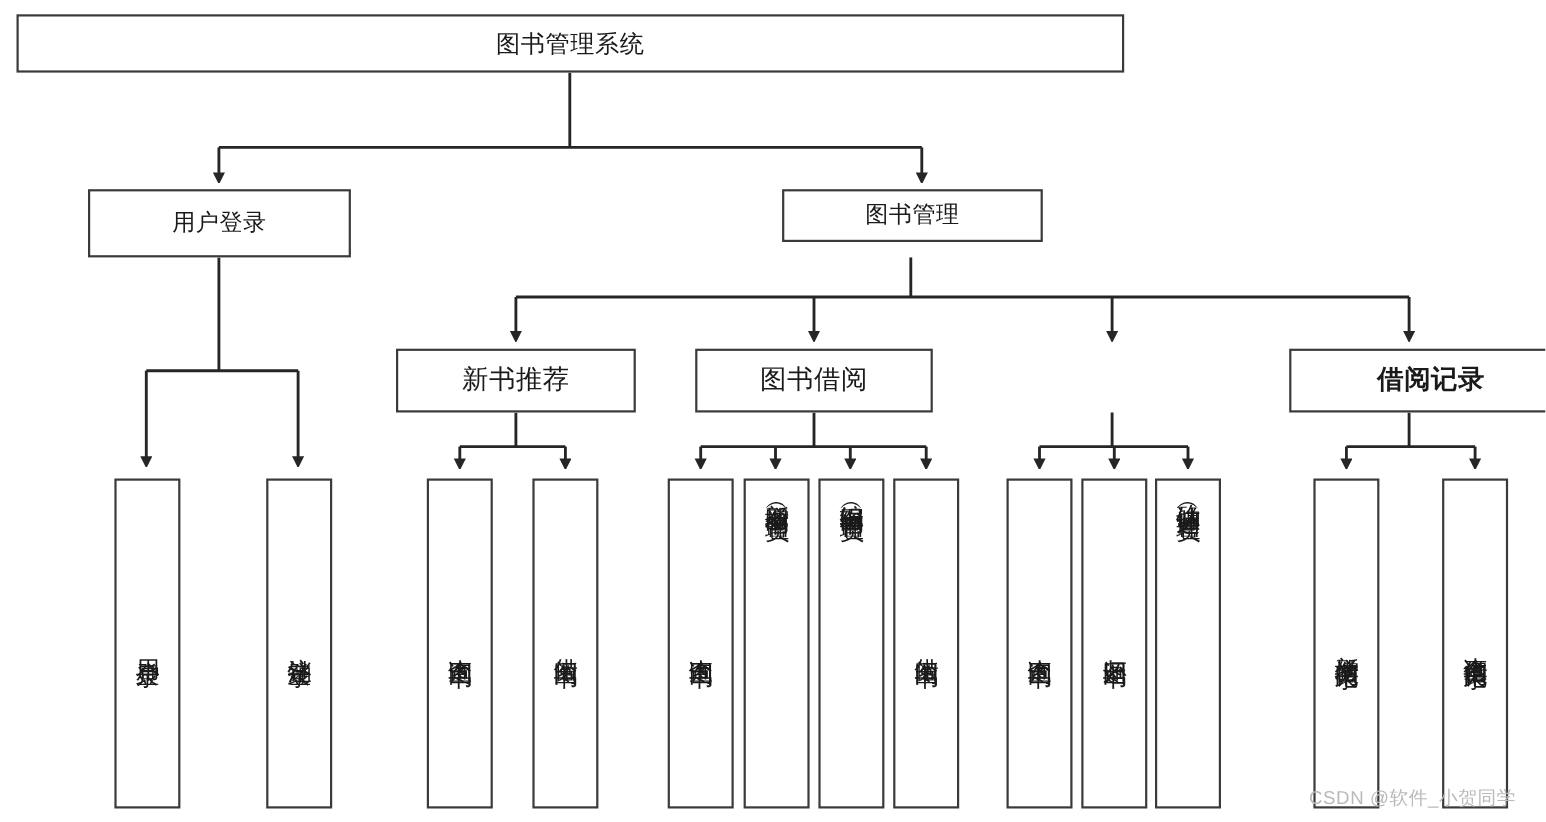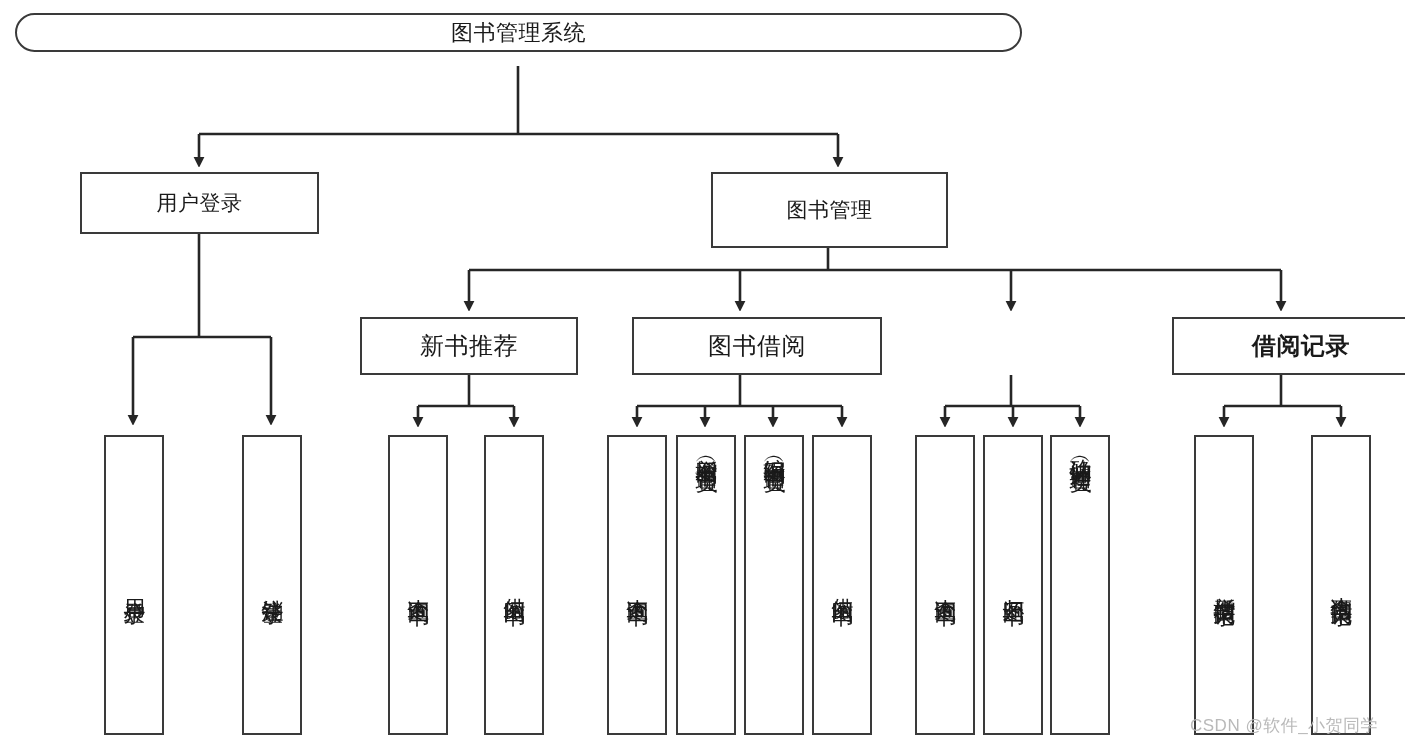--- a/index.html
+++ b/index.html
@@ -120,35 +120,35 @@
       <path d="M1013,406 L1013,418" marker-end="url(#arrow)"></path>
       <path d="M1080,406 L1080,418" marker-end="url(#arrow)"></path>
 
       <path d="M1281,375 L1281,406"></path>
       <path d="M1224,406 L1341,406"></path>
       <path d="M1224,406 L1224,418" marker-end="url(#arrow)"></path>
       <path d="M1341,406 L1341,418" marker-end="url(#arrow)"></path>
     </g>
   </svg>
 
-  <div class="node root" style="left:15px; top:13px; width:1007px; height:39px;border-radius:20px;">
+  <div class="node root" style="left:15px; top:13px; width:1007px; height:53px;">
     <span class="label">图书管理系统</span>
   </div>
 
   <div class="node level2" style="left:80px; top:172px; width:239px; height:62px;">
     <span class="label">用户登录</span>
   </div>
-  <div class="node level2" style="left:711px; top:172px; width:237px; height:76px;">
+  <div class="node level2" style="left:711px; top:172px; width:237px; height:48px;">
     <span class="label">图书管理</span>
   </div>
 
   <div class="node level3" style="left:360px; top:317px; width:218px; height:58px;">
     <span class="label">新书推荐</span>
   </div>
-  <div class="node level3" style="left:632px; top:317px; width:250px; height:58px;">
+  <div class="node level3" style="left:632px; top:317px; width:216px; height:58px;">
     <span class="label">图书借阅</span>
   </div>
   <div class="node level3" style="left:1172px; top:317px; width:258px; height:58px;font-weight:bold;">
     <span class="label">借阅记录</span>
   </div>
 
   <div class="node leaf centered" style="left:104px; top:435px; width:60px; height:300px;">
     <span class="label">用户登录</span>
   </div>
   <div class="node leaf centered" style="left:242px; top:435px; width:60px; height:300px;">

